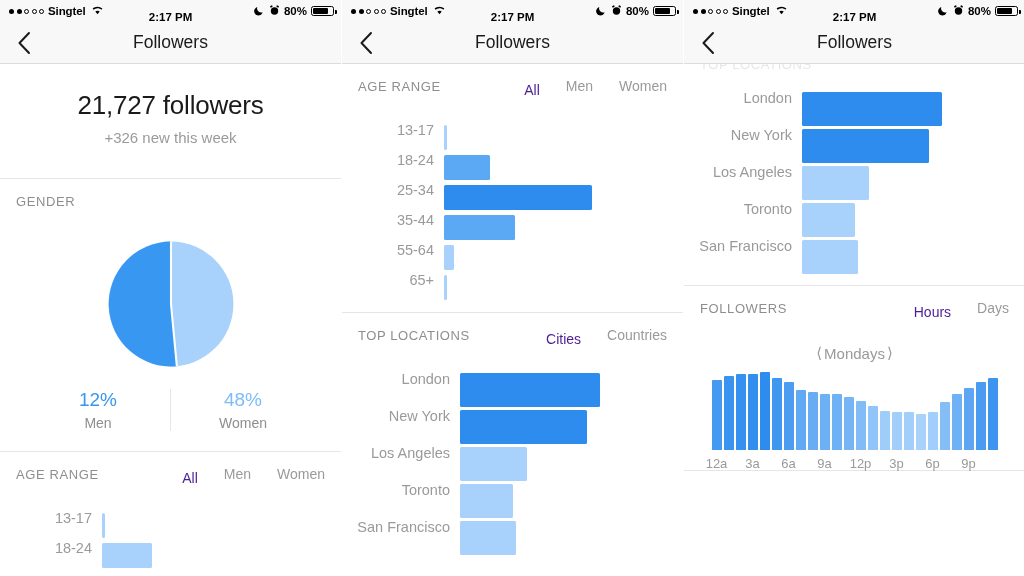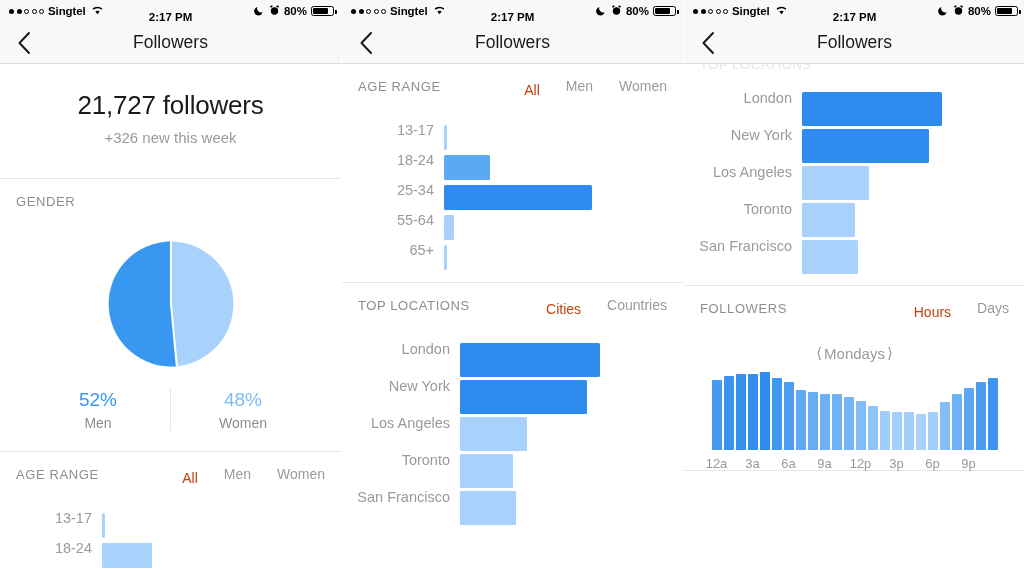--- a/index.html
+++ b/index.html
@@ -84,21 +84,21 @@
     display:flex; align-items:center;
     padding:0 16px;
     height:44px;
   }
   .section-title {
     font-size:13px; color:#8e8e8e; letter-spacing:0.6px;
     font-weight:500; text-transform:uppercase;
   }
   .seg { margin-left:auto; display:flex; align-items:center; gap:26px; }
   .seg-item { font-size:14px; color:#9a9a9a; cursor:pointer; }
-  .seg-item.active { color:#c2410c;margin-top:8px; }
+  .seg-item.active { color:#4c1d95;margin-top:8px; }
 
   
   .summary { padding:26px 0 32px; text-align:center; }
   .summary-count { font-size:26px; color:#1a1a1a; letter-spacing:-0.2px; }
   .summary-sub { font-size:15px; color:#9a9a9a; margin-top:8px; }
 
   
   .pie-wrap { display:flex; justify-content:center; padding:16px 0 4px; }
   .legend {
     display:flex; align-items:stretch; margin:16px 26px 20px;
@@ -222,21 +222,21 @@
   <div class="pie-wrap">
     <svg width="130" height="130" viewBox="0 0 100 100">
       <circle cx="50" cy="50" r="48" fill="#a8d2fb"></circle>
       <path d="M50 50 L50 2 A48 48 0 1 0 54.5 97.8 Z" fill="#3897f0"></path>
       <path d="M50 2 L50 50 L54.5 97.8" stroke="#ffffff" stroke-width="1.6" fill="none"></path>
     </svg>
   </div>
 
   <div class="legend">
     <div class="legend-col">
-      <div class="legend-pct men">52%</div>
+      <div class="legend-pct men">12%</div>
       <div class="legend-label">Men</div>
     </div>
     <div class="legend-col right">
       <div class="legend-pct women">48%</div>
       <div class="legend-label">Women</div>
     </div>
   </div>
 
   <div class="divider full"></div>
 
@@ -333,20 +333,26 @@
       <div class="hbar-row">
         <div class="hbar-label">18-24</div>
         <div class="hbar-track">
           <div class="hbar" style="width: 45.88px; background: rgb(91, 169, 244);"></div>
         </div>
       </div>
       <div class="hbar-row">
         <div class="hbar-label">25-34</div>
         <div class="hbar-track">
           <div class="hbar" style="width: 148px; background: rgb(46, 140, 238);"></div>
+        </div>
+      </div>
+      <div class="hbar-row">
+        <div class="hbar-label">35-44</div>
+        <div class="hbar-track">
+          <div class="hbar" style="width: 71.04px; background: rgb(91, 169, 244);"></div>
         </div>
       </div>
       <div class="hbar-row">
         <div class="hbar-label">55-64</div>
         <div class="hbar-track">
           <div class="hbar" style="width: 10.36px; background: rgb(168, 210, 251);"></div>
         </div>
       </div>
       <div class="hbar-row">
         <div class="hbar-label">65+</div>

